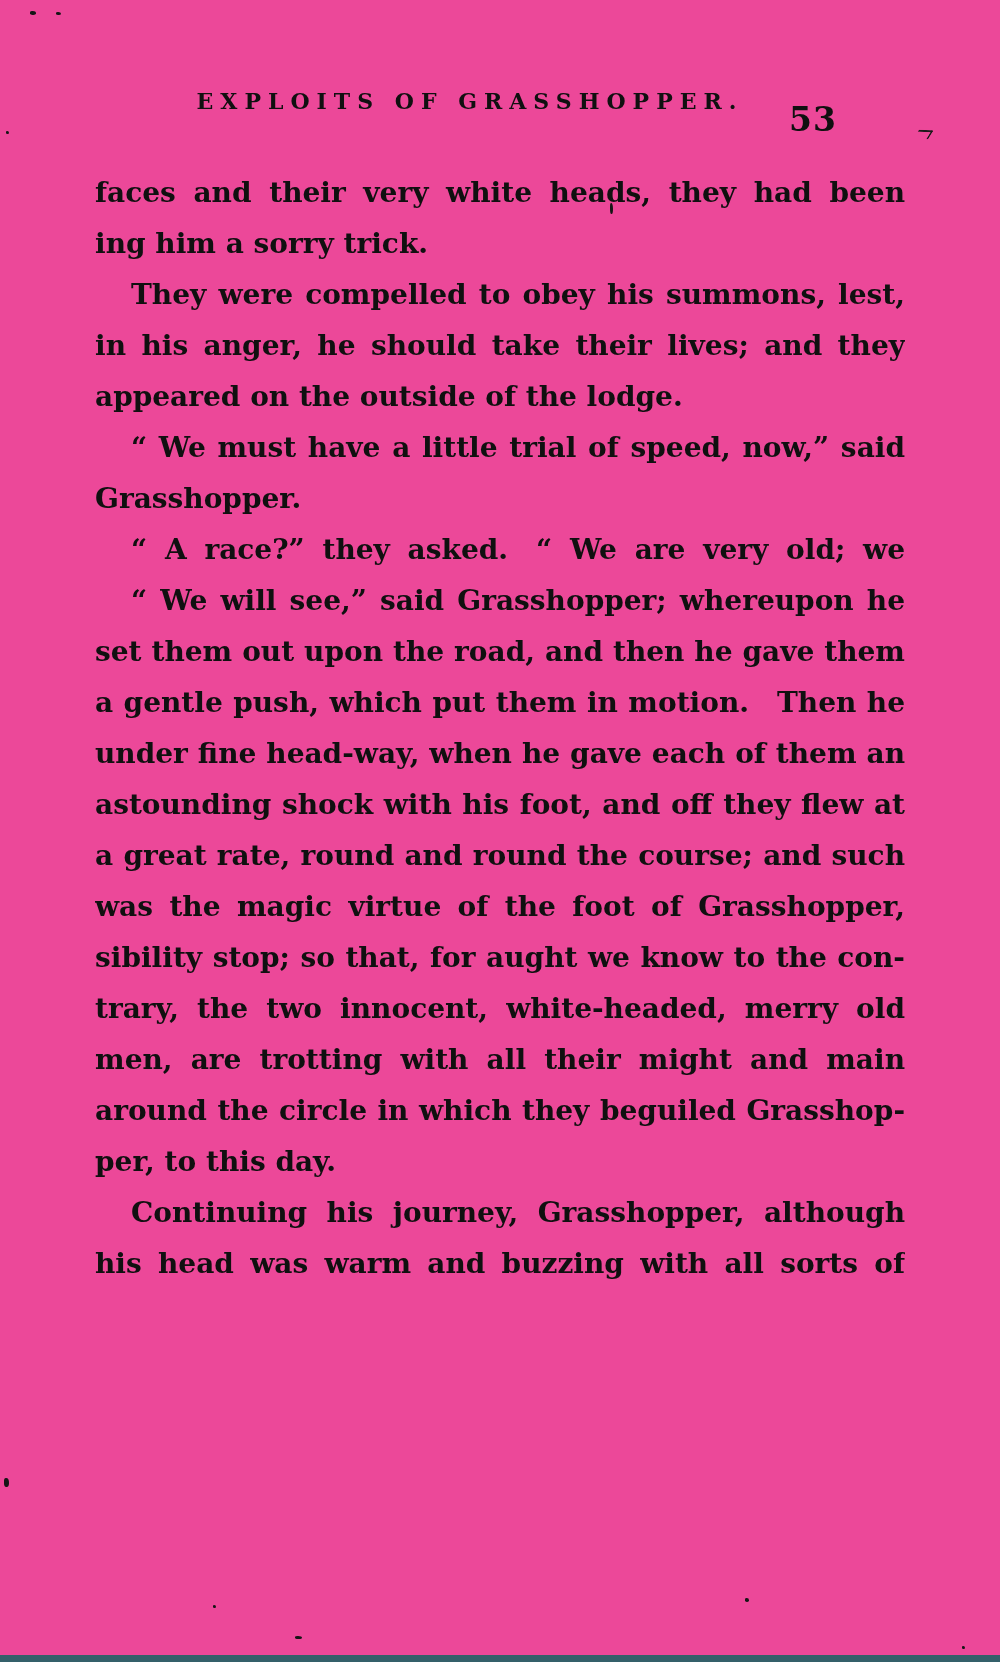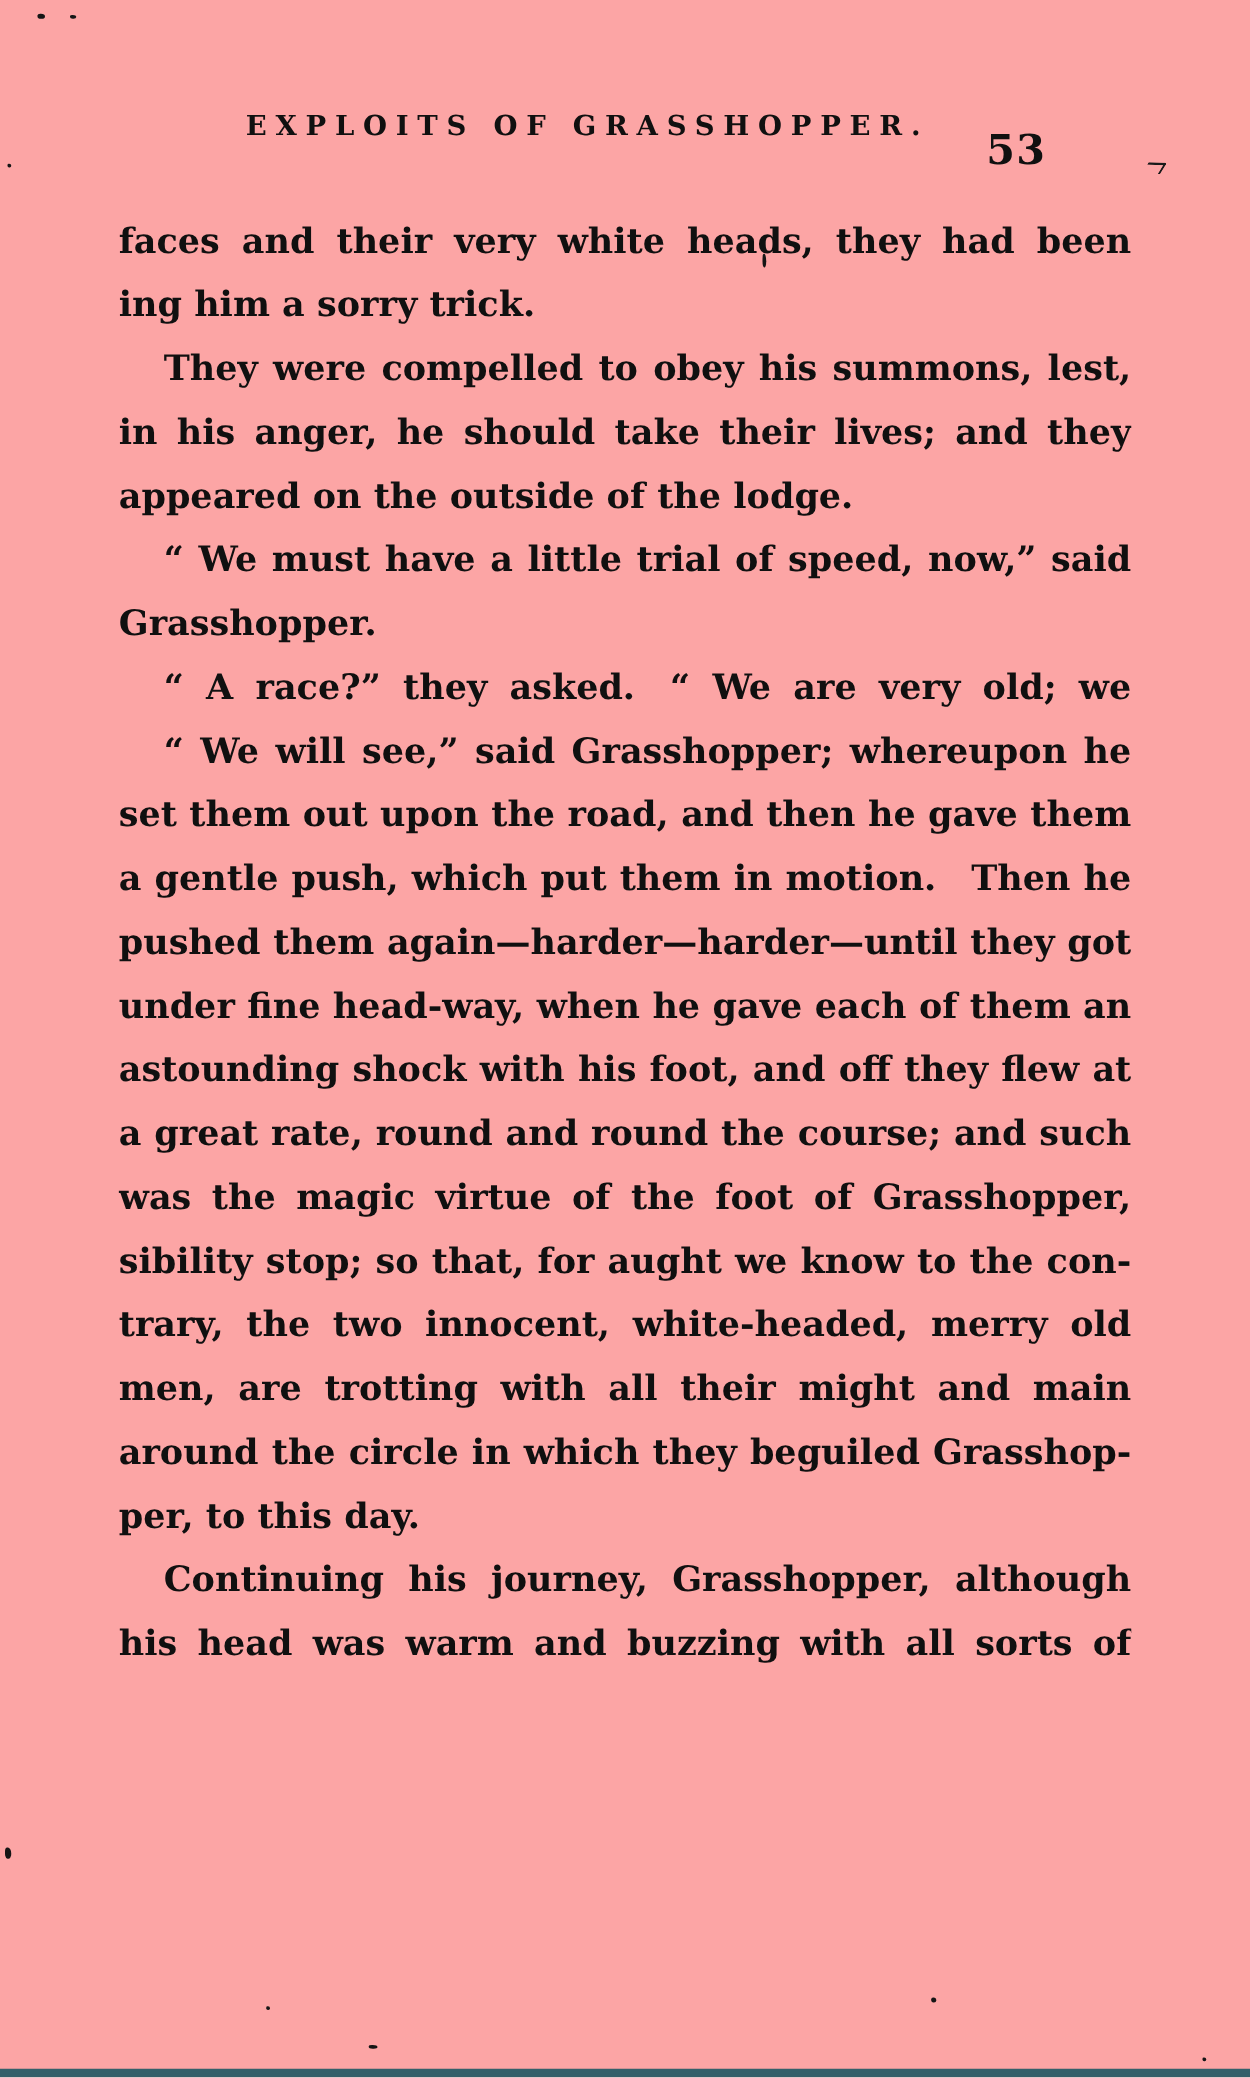--- a/index.html
+++ b/index.html
@@ -4,21 +4,21 @@
 <style>
   html, body {
     margin: 0;
     padding: 0;
     background: #ffffff;
   }
   .page {
     position: relative;
     width: 1000px;
     height: 1662px;
-    background: #fca5a5;
+    background: #ec4899;
     overflow: hidden;
     font-family: "DejaVu Serif", "Liberation Serif", serif;
     color: #101010;
   }
   .running-header {
     position: absolute;
     top: 84px;
     left: 95px;
     right: 95px;
     height: 40px;
@@ -109,21 +109,20 @@
         <div class="text-line">“ We must have a little trial of speed, now,” said</div>
         <div class="text-line endpara">Grasshopper.</div>
       </div>
       <div class="paragraph indented">
         <div class="text-line">“ A race?” they asked. “ We are very old; we</div>
       </div>
       <div class="paragraph indented">
         <div class="text-line">“ We will see,” said Grasshopper; whereupon he</div>
         <div class="text-line">set them out upon the road, and then he gave them</div>
         <div class="text-line">a gentle push, which put them in motion. Then he</div>
-        <div class="text-line">pushed them again—harder—harder—until they got</div>
         <div class="text-line">under fine head-way, when he gave each of them an</div>
         <div class="text-line">astounding shock with his foot, and off they flew at</div>
         <div class="text-line">a great rate, round and round the course; and such</div>
         <div class="text-line">was the magic virtue of the foot of Grasshopper,</div>
         <div class="text-line">sibility stop; so that, for aught we know to the con-</div>
         <div class="text-line">trary, the two innocent, white-headed, merry old</div>
         <div class="text-line">men, are trotting with all their might and main</div>
         <div class="text-line">around the circle in which they beguiled Grasshop-</div>
         <div class="text-line endpara">per, to this day.</div>
       </div>

